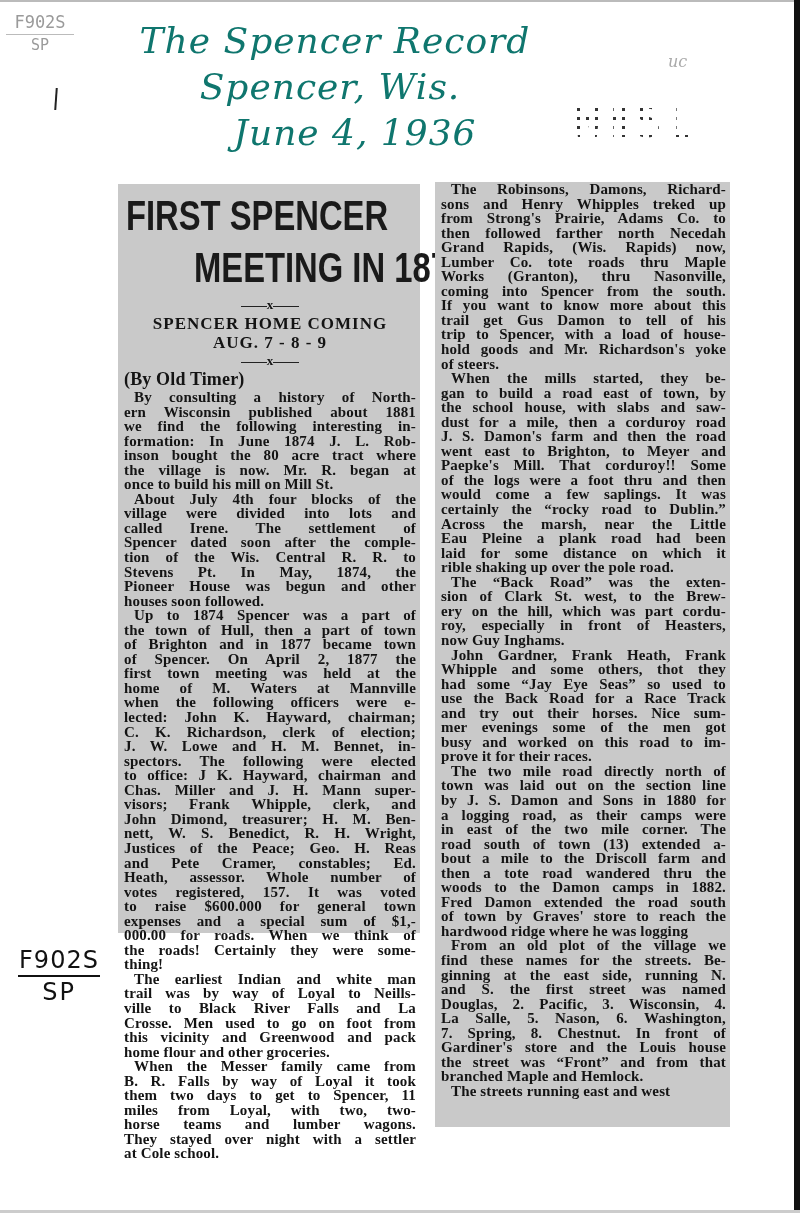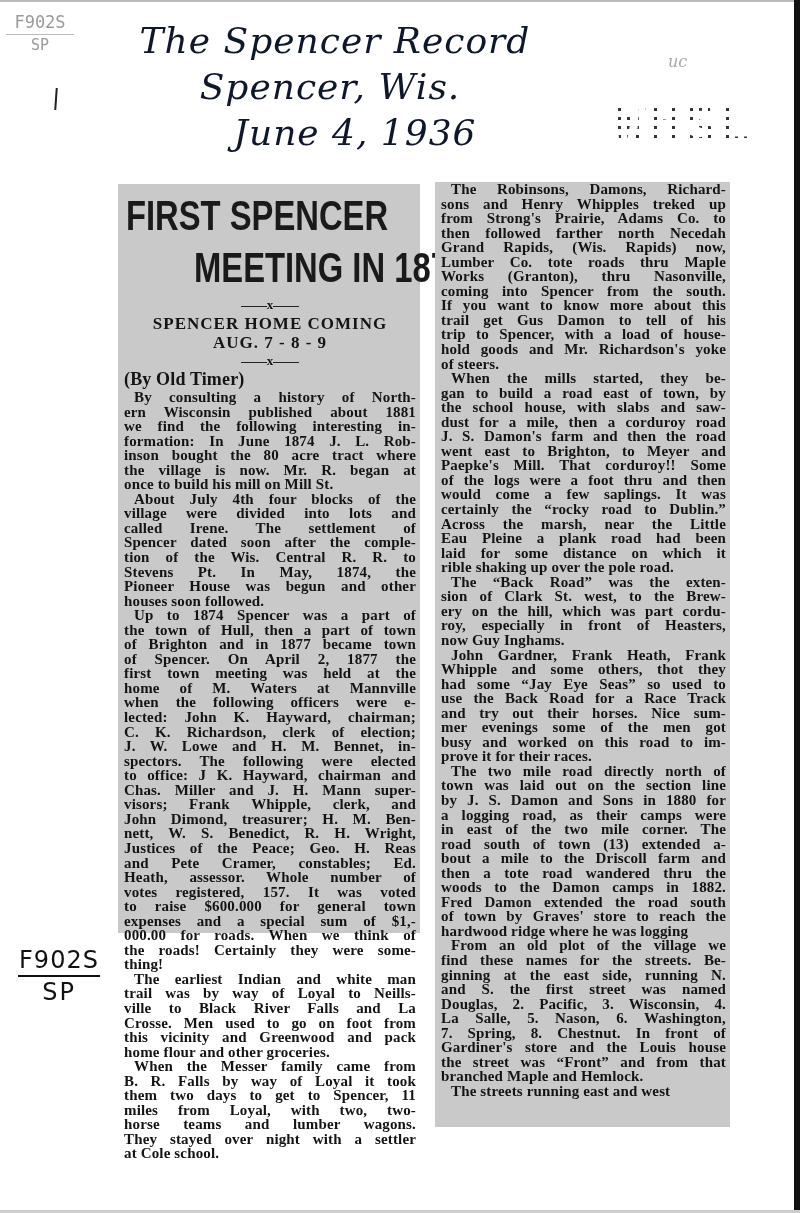--- a/index.html
+++ b/index.html
@@ -27,34 +27,34 @@
     }
     .stamp .l1 { border-bottom: 1px solid #bbb; padding-bottom: 2px; }
     .stamp .l2 { font-size: 15px; }
     .tick {
       position: absolute; left: 55px; top: 88px; width: 2px; height: 22px; background: #222;
       transform: rotate(4deg);
     }
     
     .handwriting {
       position: absolute; left: 140px; top: 18px; width: 420px;
-      font-family: "DejaVu Serif", serif; font-style: italic; color: #0f172a;
+      font-family: "DejaVu Serif", serif; font-style: italic; color: #0f766e;
       text-align: center;
     }
     .handwriting div { font-size: 36px; line-height: 46px; letter-spacing: 1px; }
     .hw-1 { margin-left: -30px; }
     .hw-2 { margin-left: -40px; }
     .hw-3 { margin-left: 10px; }
     .pencil-mark {
       position: absolute; left: 668px; top: 52px;
       font-family: "DejaVu Serif", serif; font-style: italic; color: #aaa; font-size: 16px;
     }
     .dotted-stamp-fallback {
-      position: absolute; left: 615px; top: 96px;
-      font-family: "DejaVu Sans Mono", monospace; font-size: 51px; letter-spacing: 4px;
+      position: absolute; left: 574px; top: 96px;
+      font-family: "DejaVu Sans Mono", monospace; font-size: 44px; letter-spacing: 4px;
       color: #222; opacity: 0.85;
       text-shadow: none;
       border-bottom: none;
     }
     .side-stamp {
       position: absolute; left: 18px; top: 946px; width: 82px; text-align: center;
       font-family: "DejaVu Sans", sans-serif; color: #111;
     }
     .side-stamp .l1 { font-size: 24px; line-height: 28px; border-bottom: 2px solid #111; padding-bottom: 1px; letter-spacing: 1px; }
     .side-stamp .l2 { font-size: 24px; line-height: 30px; letter-spacing: 2px; }

